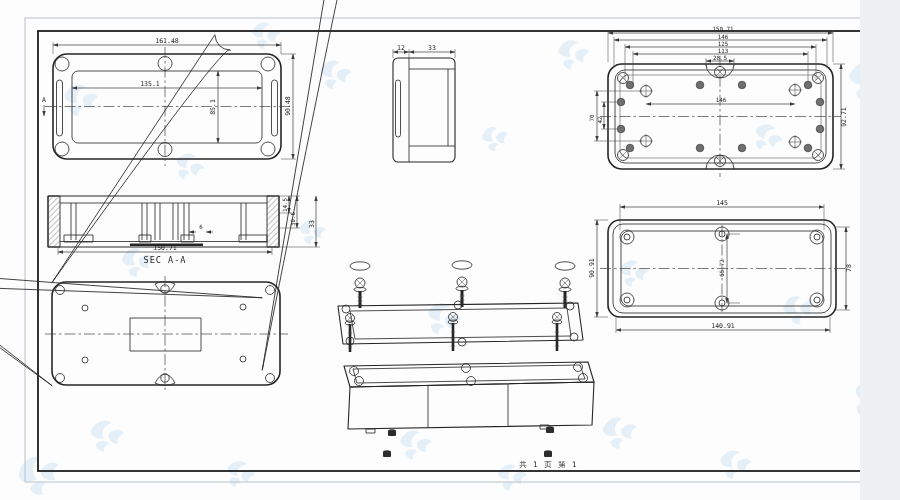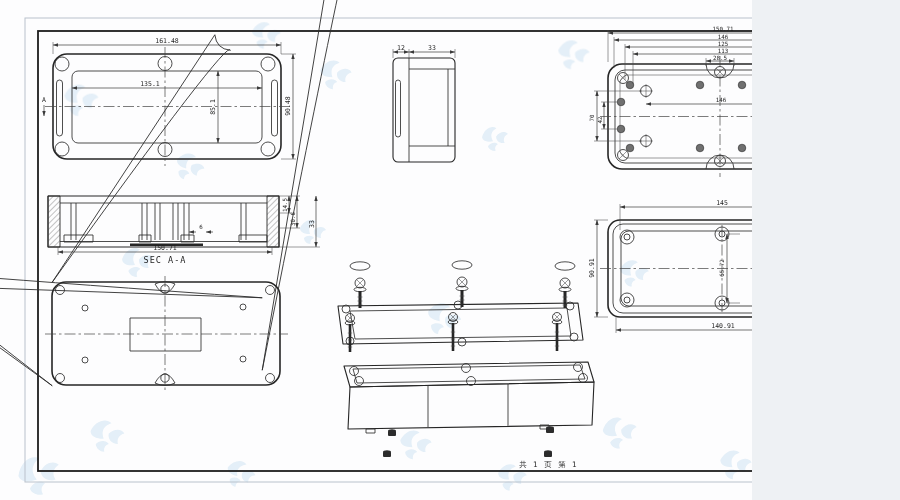--- a/index.html
+++ b/index.html
@@ -1,16 +1,16 @@
 <!DOCTYPE html>
 <html><head>
 <meta charset="utf-8">
 <style>
   html,body{margin:0;padding:0;background:#eef1f4;}
-  .sheet{position:relative;width:752px;height:500px;background:#fdfdfe;overflow:hidden;
+  .sheet{position:relative;width:860px;height:500px;background:#fdfdfe;overflow:hidden;
          font-family:"DejaVu Sans","Liberation Sans",sans-serif;}
   svg{display:block;}
   .ol{fill:none;stroke:#262626;stroke-width:1.6;stroke-linejoin:round;}
   .ml{fill:none;stroke:#262626;stroke-width:1.1;stroke-linejoin:round;}
   .tl{fill:none;stroke:#2e2e2e;stroke-width:0.85;stroke-linejoin:round;}
   .cl{fill:none;stroke:#444;stroke-width:0.7;stroke-dasharray:11 3 2.5 3;}
   .dl{fill:none;stroke:#3a3a3a;stroke-width:0.7;}
   .xl{fill:none;stroke:#4a4a4a;stroke-width:0.55;}
   .dt{font-family:"DejaVu Sans Mono",monospace;font-size:6.5px;fill:#1f1f1f;text-anchor:middle;}
   .dts{font-family:"DejaVu Sans Mono",monospace;font-size:5.8px;fill:#1f1f1f;text-anchor:middle;}

